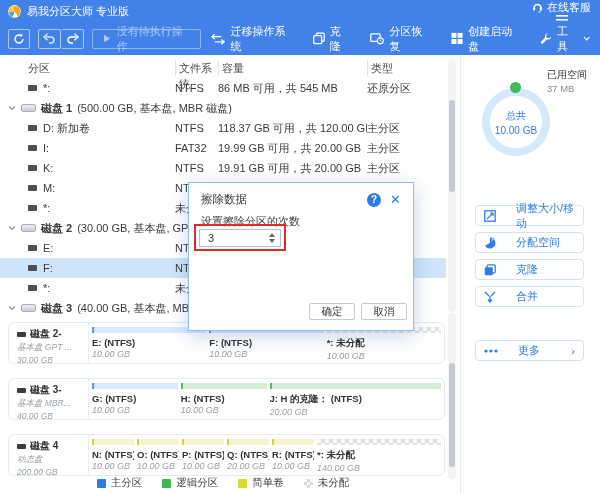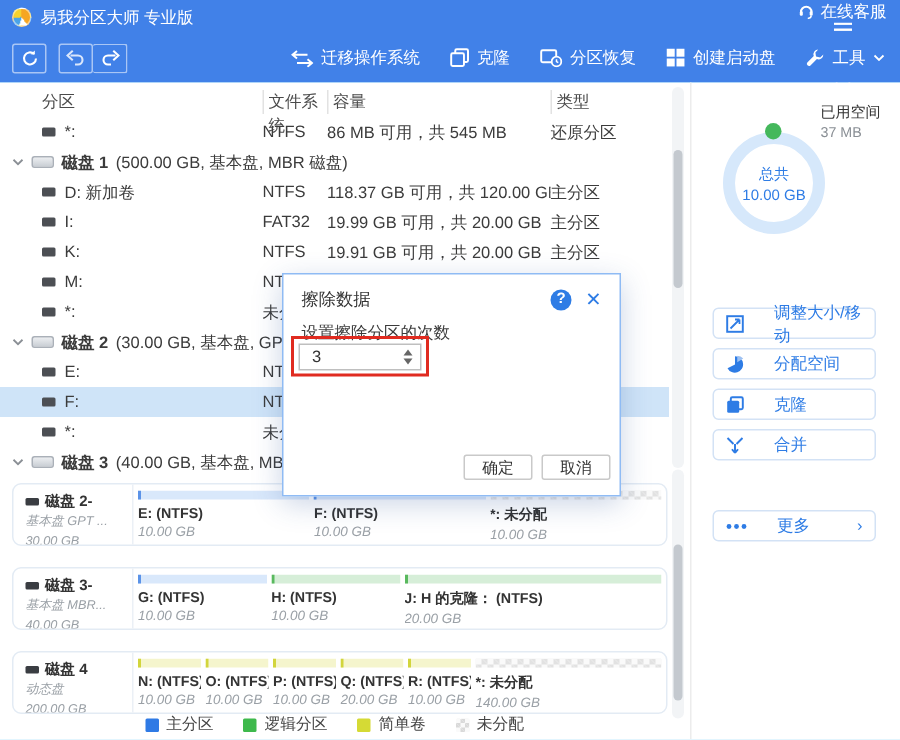--- a/index.html
+++ b/index.html
@@ -1,18 +1,18 @@
 <!DOCTYPE html>
 <html><head>
 <meta charset="utf-8">
 <style>
   * { margin:0; padding:0; box-sizing:border-box; }
   html,body { width:600px; height:493px; overflow:hidden; }
   body { font-family:"Liberation Sans","DejaVu Sans",sans-serif; background:#fff; }
-  .window { position:relative; width:600px; height:493px; background:#7dd3fc; overflow:hidden; }
+  .window { position:relative; width:600px; height:493px; background:#0369a1; overflow:hidden; }
 
   
   .titlebar { position:absolute; left:0; top:0; width:600px; height:22px; background:#4181e8; display:flex; align-items:center; }
   .logo { width:13px; height:13px; border-radius:50%; margin:0 6px 0 8px;
           background:conic-gradient(#f6a623 0 40%, #ffffff 40% 55%, #4aa3e8 55% 75%, #f6d22e 75% 100%); border:1px solid rgba(255,255,255,.5); }
   .apptitle { color:#fff; font-size:11px; }
   .tb-right { margin-left:auto; display:flex; align-items:center; height:100%;flex-direction:column; }
   .tb-item { color:#fff; font-size:11px; display:flex; align-items:center; gap:4px; padding:0 9px; height:100%; cursor:default; }
   .tb-item svg { display:block; }
   .winbtn { width:26px; height:100%; display:flex; align-items:center; justify-content:center; color:#fff; }
@@ -185,20 +185,26 @@
             <path d="M4.5 0.8 L1 4 L4.5 7.2" fill="none" stroke="#dbe7fb" stroke-width="1.4"></path>
           </svg>
       </div>
       <div class="tool-box">
         <svg width="13" height="11" viewBox="0 0 13 11">
             <path d="M10 4 h-5 a3 3 0 0 0 0 6 h2" fill="none" stroke="#fff" stroke-width="1.4"></path>
             <path d="M8.5 0.8 L12 4 L8.5 7.2" fill="none" stroke="#fff" stroke-width="1.4"></path>
           </svg>
       </div>
     </div>
+    <div class="tool-box btn-pending">
+      <svg width="8" height="9" viewBox="0 0 8 9">
+          <path d="M1 0.5 L7.5 4.5 L1 8.5 Z" fill="rgba(255,255,255,.55)"></path>
+        </svg>
+      <span>没有待执行操作</span>
+    </div>
 
     <div class="tbar-right">
       <div class="tbar-action">
         <svg width="15" height="12" viewBox="0 0 15 12">
           <path d="M4 1 L1 3.5 L4 6 M1.5 3.5 H11" fill="none" stroke="#fff" stroke-width="1.3"></path>
           <path d="M11 6.5 L14 9 L11 11.5 M13.5 9 H4" fill="none" stroke="#fff" stroke-width="1.3"></path>
         </svg>
         <span>迁移操作系统</span>
       </div>
       <div class="tbar-action">

